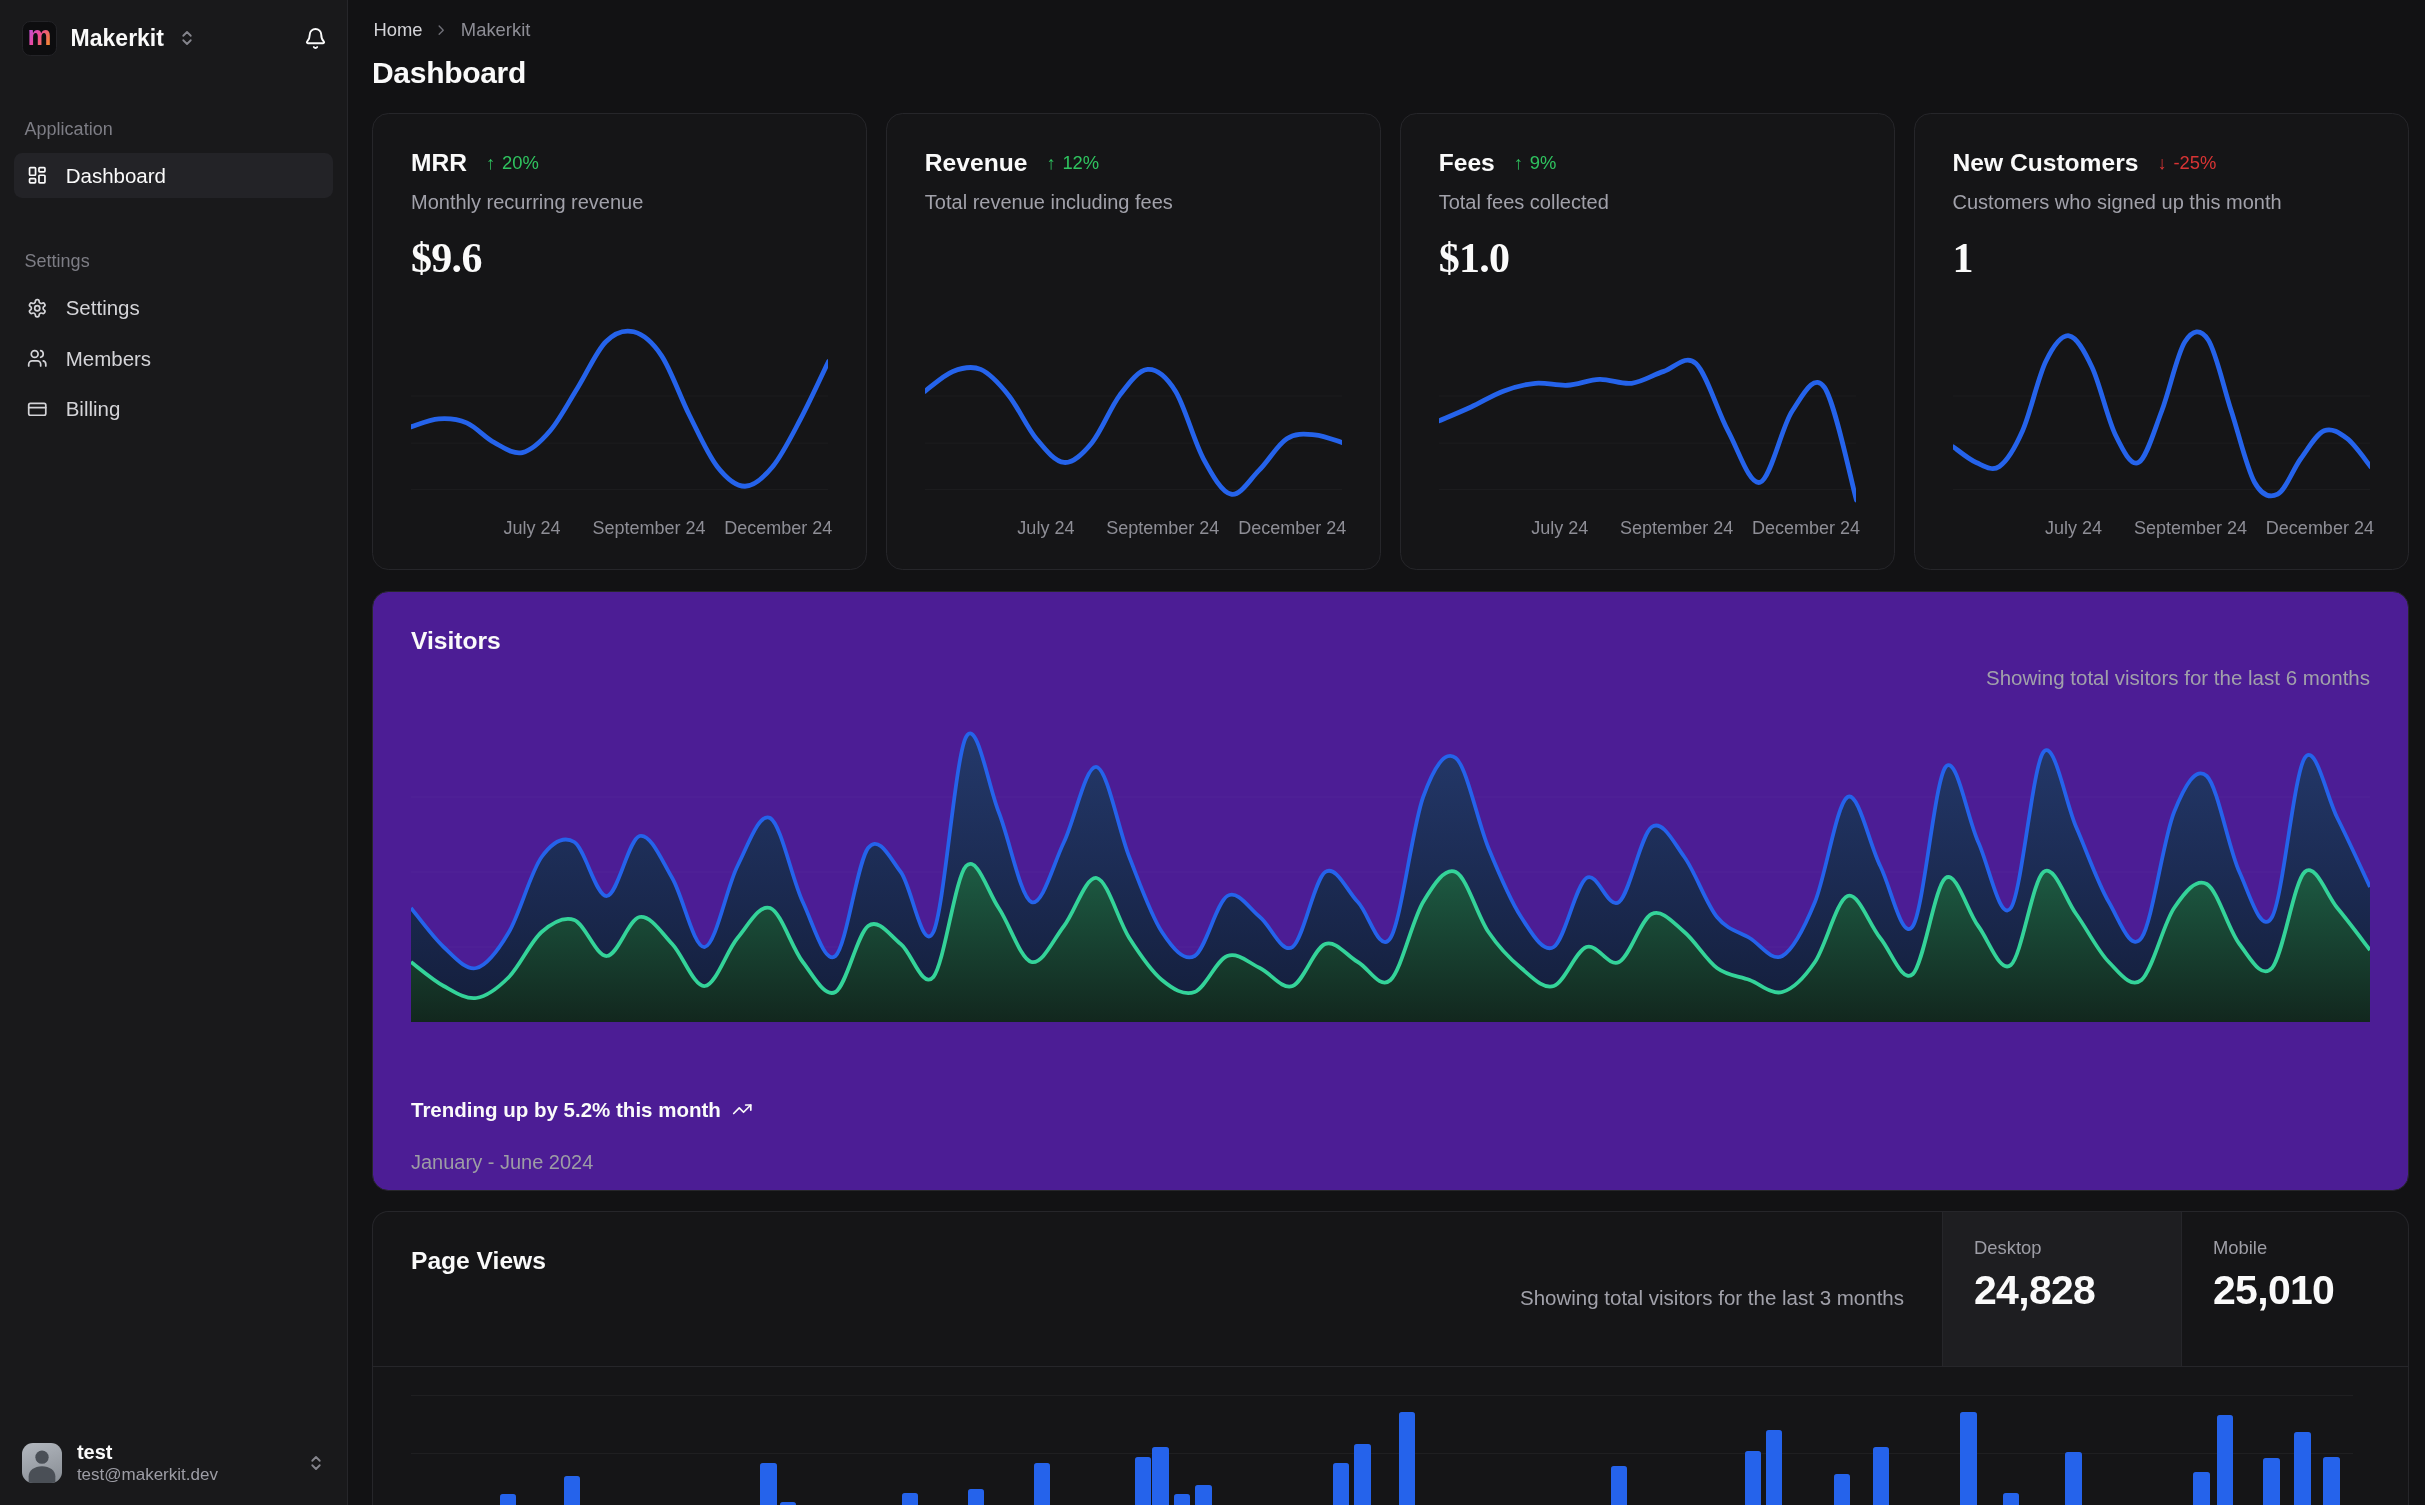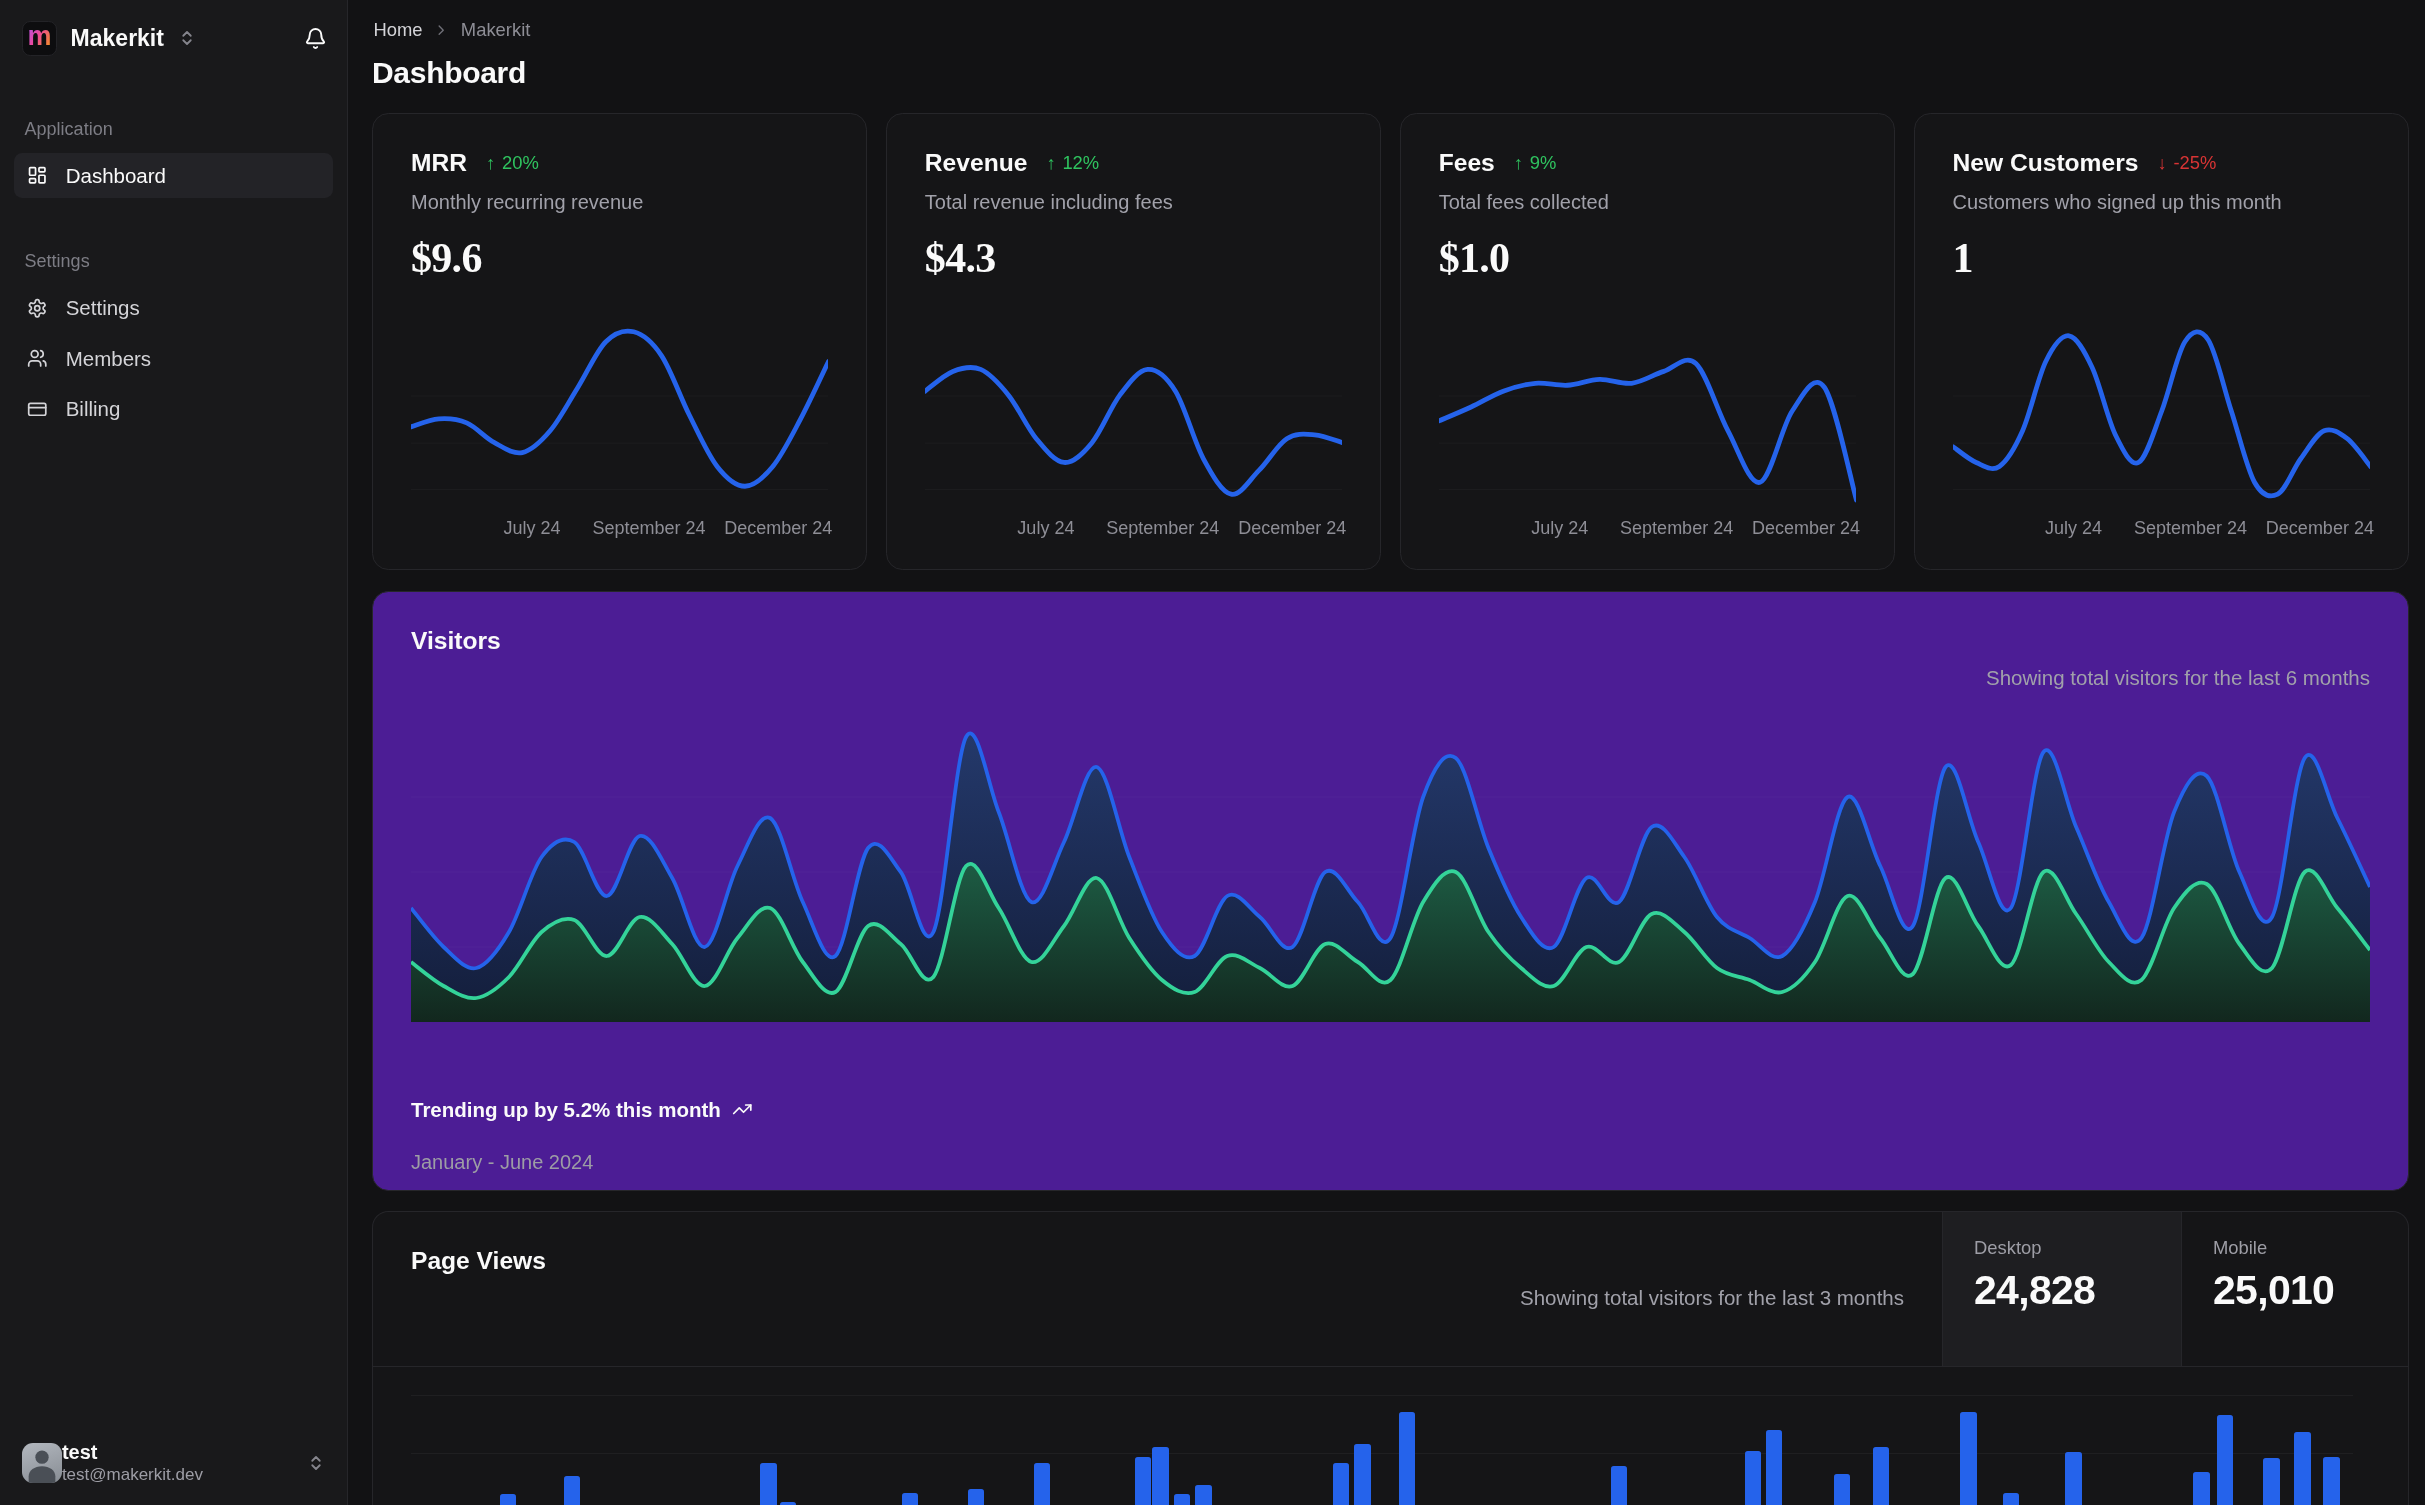--- a/index.html
+++ b/index.html
@@ -23,21 +23,21 @@
   .icon{flex:0 0 auto;display:inline-flex;align-items:center;justify-content:center;}
   .muted-ic{color:#85858d;}
   .side-header .spacer{flex:1;}
   .side-nav{padding:0 13.6px;}
   .nav-section-label{font-size:18px;color:#7d7d85;margin:63px 11px 13.6px 11px;font-weight:500;}
   .nav-section-label.second{margin-top:53px;}
   .nav-item{display:flex;align-items:center;gap:18px;height:45px;padding:0 13.6px;
     border-radius:8.2px;font-size:20.5px;color:#d4d4d8;cursor:pointer;margin-bottom:5.5px;}
   .nav-item.active{background:#232327;color:#fafafa;}
   .nav-item .icon{color:inherit;}
-  .side-user{position:absolute;left:16.4px;right:16.4px;bottom:15px;display:flex;align-items:center;
+  .side-user{position:absolute;left:16.4px;right:16.4px;bottom:15px;display:flex;align-items:center;gap:15px;
     padding:6.8px 5.5px;border-radius:9.6px;cursor:pointer;}
   .avatar{width:40px;height:40px;border-radius:11px;flex:0 0 auto;overflow:hidden;
     background:linear-gradient(160deg,#b3b8bf,#878c93);display:flex;align-items:flex-end;justify-content:center;}
   .user-texts{display:flex;flex-direction:column;gap:4.1px;min-width:0;}
   .user-name{font-size:20px;font-weight:600;color:#fafafa;line-height:1;}
   .user-email{font-size:17px;color:#9d9da5;line-height:1;}
   .side-user .icon{margin-left:auto;}
   
   .main{position:absolute;left:348px;top:0;right:0;bottom:0;background:#121214;
     padding:19px 17px 0 24px;box-sizing:border-box;}
@@ -217,21 +217,20 @@
 
     <div class="stat-card">
       <div class="stat-head">
         <span class="stat-title">Revenue</span>
         <span class="stat-badge up">
             <span>↑</span>
             <span>12%</span>
           </span>
       </div>
       <div class="stat-desc">Total revenue including fees</div>
-      <div class="stat-value">$4.3</div>
       <div class="spark-wrap">
           <svg id="spark-1" viewBox="0 0 614 290" preserveAspectRatio="none">
             <line x1="0" x2="614" y1="123" y2="123" stroke="rgba(255,255,255,0.055)" stroke-width="1"></line>
             <line x1="0" x2="614" y1="192" y2="192" stroke="rgba(255,255,255,0.055)" stroke-width="1"></line>
             <line x1="0" x2="614" y1="260" y2="260" stroke="rgba(255,255,255,0.055)" stroke-width="1"></line>
             <path d="M0,116C6.822222222222222,111.16666666666667,27.288888888888884,92.31666666666668,40.93333333333333,87.00000000000001C54.577777777777776,81.68333333333335,68.22222222222221,78.30000000000001,81.86666666666666,84.10000000000001C95.5111111111111,89.9,109.15555555555555,104.88333333333335,122.8,121.80000000000001C136.44444444444443,138.71666666666667,150.08888888888887,169.16666666666666,163.73333333333332,185.6C177.37777777777777,202.03333333333333,191.0222222222222,219.43333333333334,204.66666666666666,220.4C218.3111111111111,221.36666666666667,231.95555555555555,207.83333333333331,245.6,191.39999999999998C259.24444444444447,174.96666666666664,272.8888888888889,139.68333333333334,286.53333333333336,121.80000000000001C300.1777777777778,103.91666666666669,313.8222222222222,85.06666666666668,327.46666666666664,84.10000000000001C341.1111111111111,83.13333333333334,354.75555555555553,94.25,368.4,116C382.0444444444444,137.75,395.68888888888887,189.46666666666667,409.3333333333333,214.6C422.97777777777776,239.73333333333332,436.6222222222222,263.90000000000003,450.26666666666665,266.8C463.9111111111111,269.7,477.55555555555554,245.53333333333333,491.2,232C504.84444444444443,218.46666666666667,518.4888888888888,194.29999999999998,532.1333333333333,185.6C545.7777777777778,176.9,559.4222222222222,178.83333333333334,573.0666666666667,179.8C586.7111111111112,180.76666666666668,607.1777777777778,189.46666666666664,614,191.39999999999998" fill="none" stroke="#2563eb" stroke-width="7" stroke-linecap="round" stroke-linejoin="round"></path>
           </svg>
         </div>
       <div class="spark-labels">
         <span class="t1">July 24</span>

